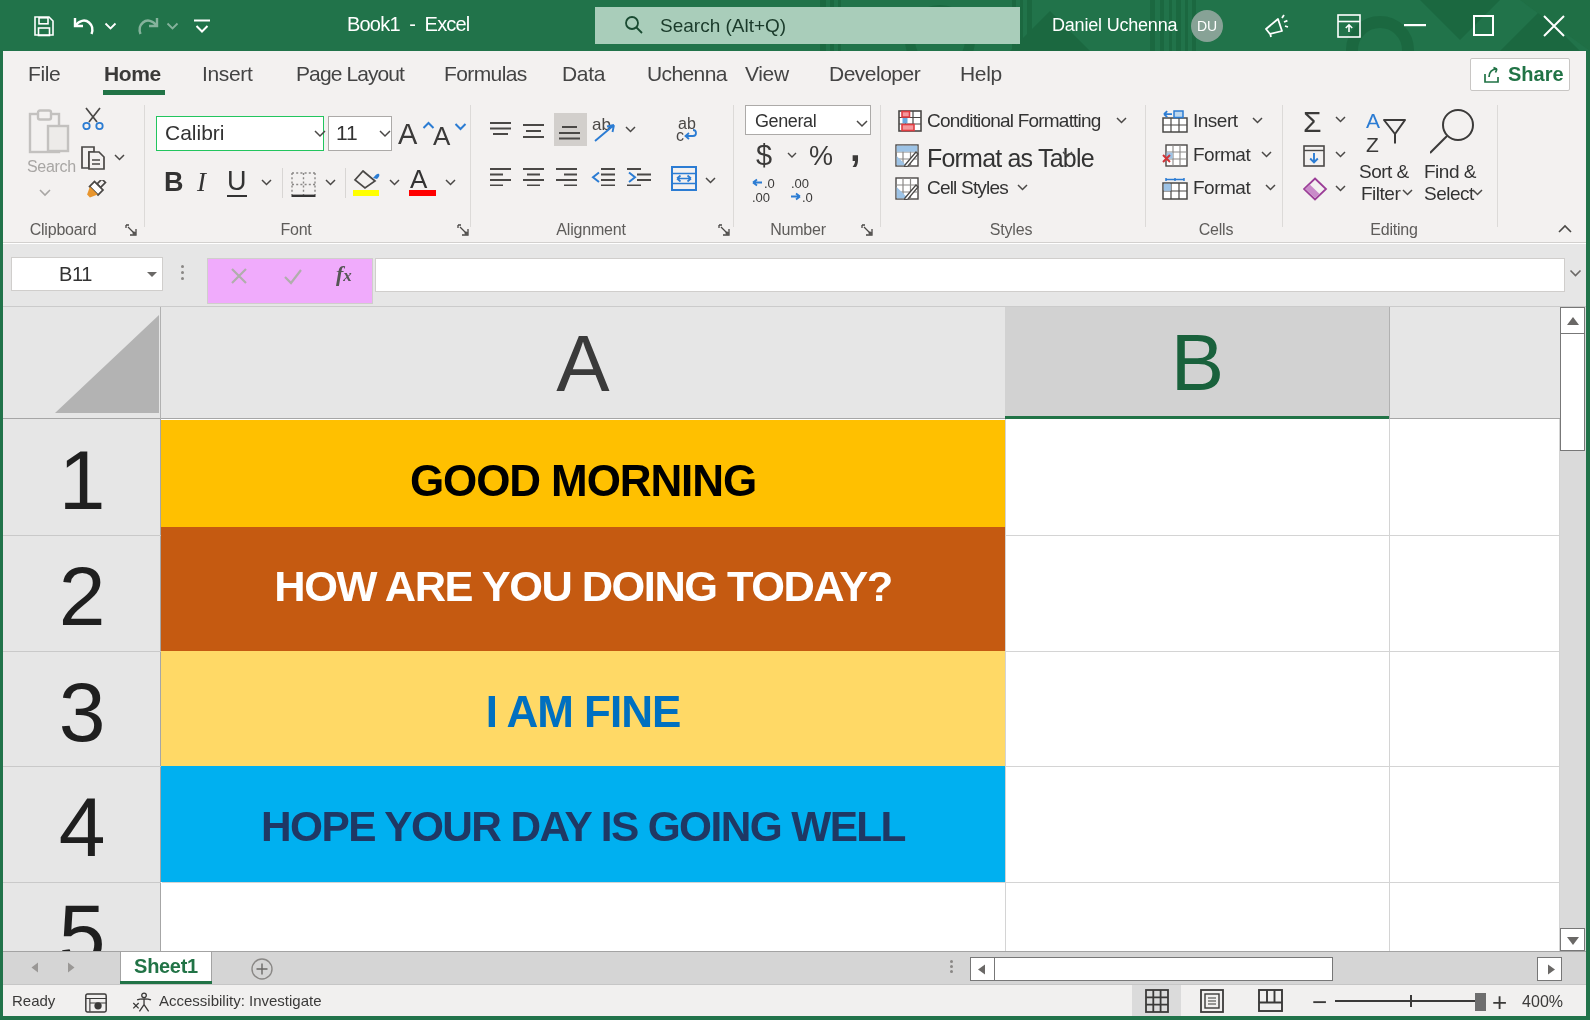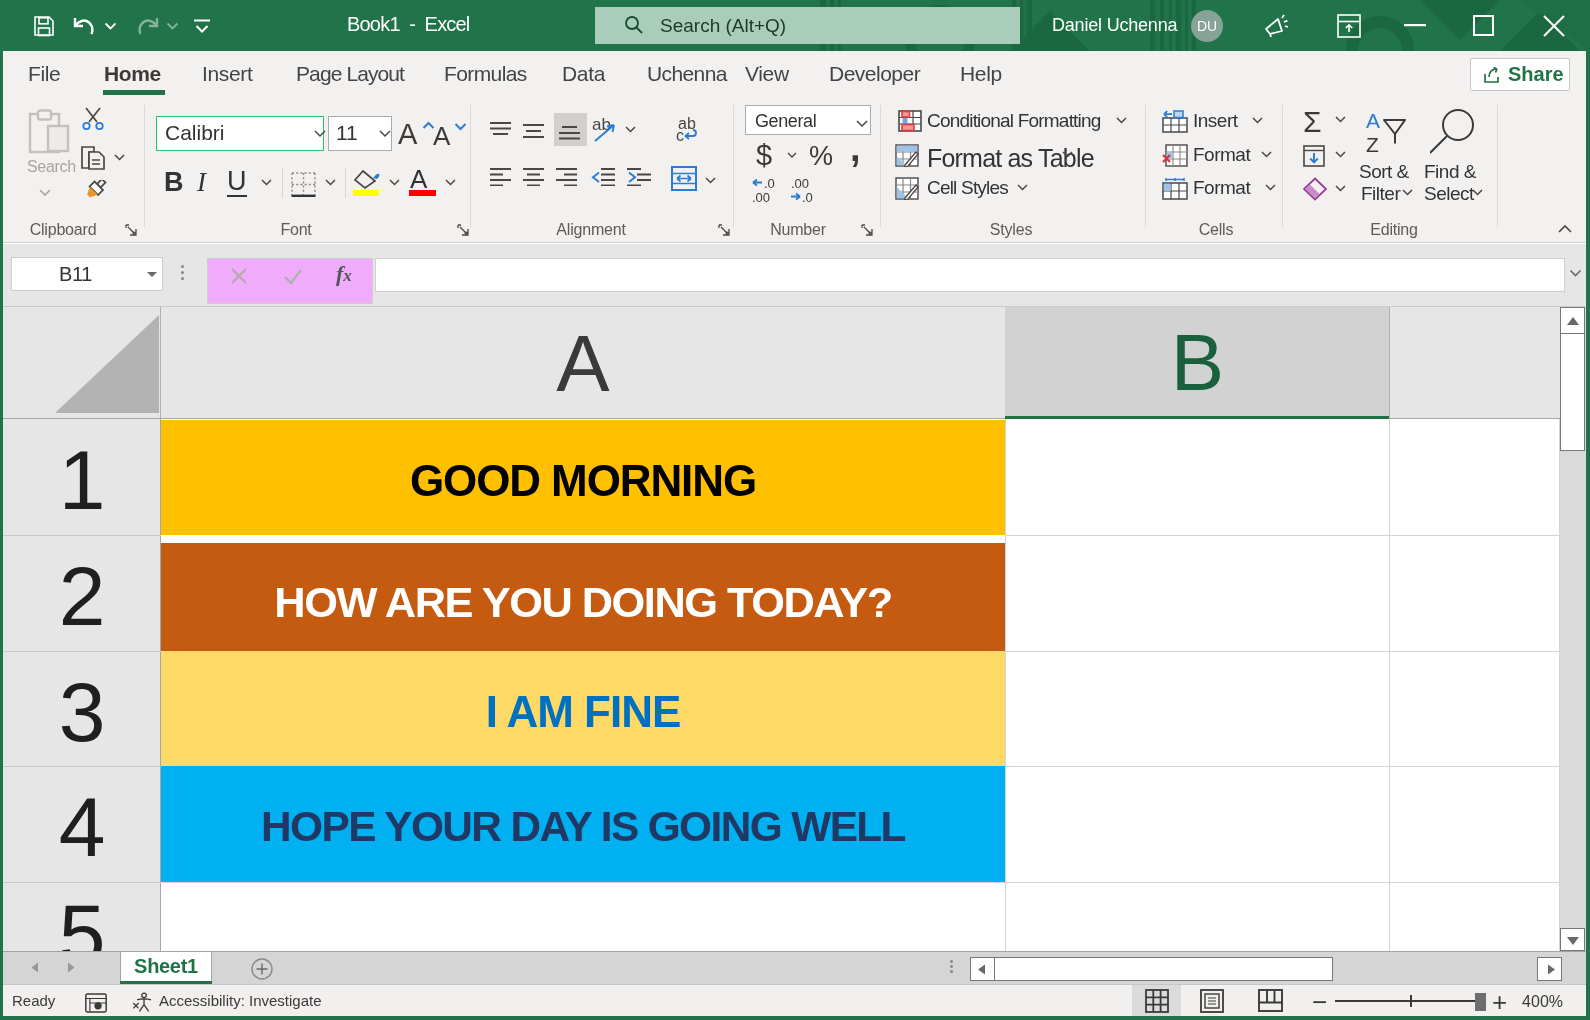--- a/index.html
+++ b/index.html
@@ -490,21 +490,21 @@
 
   <div class="hline" style="left:1002px;top:228px;width:555px;height:1px;"></div>
   <div class="hline" style="left:1002px;top:344px;width:555px;height:1px;"></div>
   <div class="hline" style="left:1002px;top:459px;width:555px;height:1px;"></div>
   <div class="hline" style="left:159px;top:575px;width:1398px;height:1px;"></div>
   <div class="hline" style="left:1002px;top:112px;width:1px;height:532px;"></div>
   <div class="hline" style="left:1386px;top:112px;width:1px;height:532px;"></div>
   <div class="hline" style="left:1556px;top:112px;width:1px;height:532px;"></div>
 
   <div class="abs" style="left:158px;top:113px;width:844px;height:115px;background:#FFC000;color:#000;font-weight:bold;font-size:44px;letter-spacing:-1.1px;text-align:center;line-height:121px;">GOOD MORNING</div>
-  <div class="abs" style="left:158px;top:236px;width:844px;height:132px;background:#C55A11;color:#fff;font-weight:bold;font-size:43.4px;letter-spacing:-1.5px;text-align:center;line-height:118px;">HOW ARE YOU DOING TODAY?</div>
+  <div class="abs" style="left:158px;top:220px;width:844px;height:132px;background:#C55A11;color:#fff;font-weight:bold;font-size:43.4px;letter-spacing:-1.5px;text-align:center;line-height:118px;">HOW ARE YOU DOING TODAY?</div>
   <div class="abs" style="left:158px;top:459px;width:844px;height:116px;background:#00B0F0;color:#1F3864;font-weight:bold;font-size:42.4px;letter-spacing:-1.6px;text-align:center;line-height:122px;">HOPE YOUR DAY IS GOING WELL</div>
   <div class="abs" style="left:158px;top:344px;width:844px;height:115px;background:#FFD966;color:#0070C0;font-weight:bold;font-size:44px;letter-spacing:-1px;text-align:center;line-height:121px;">I AM FINE</div>
 </div>
 
 <div class="abs" style="left:1560px;top:307px;width:26px;height:644px;background:#DADADA;">
   <div class="abs" style="left:0px;top:0px;width:25px;height:27px;background:#fff;border:1px solid #777;">
     <svg class="abs" style="left:5px;top:8px" width="14" height="10" viewBox="0 0 14 10">
         <polygon points="7,1 13,9 1,9" fill="#6A6866"></polygon>
       </svg>
   </div>

